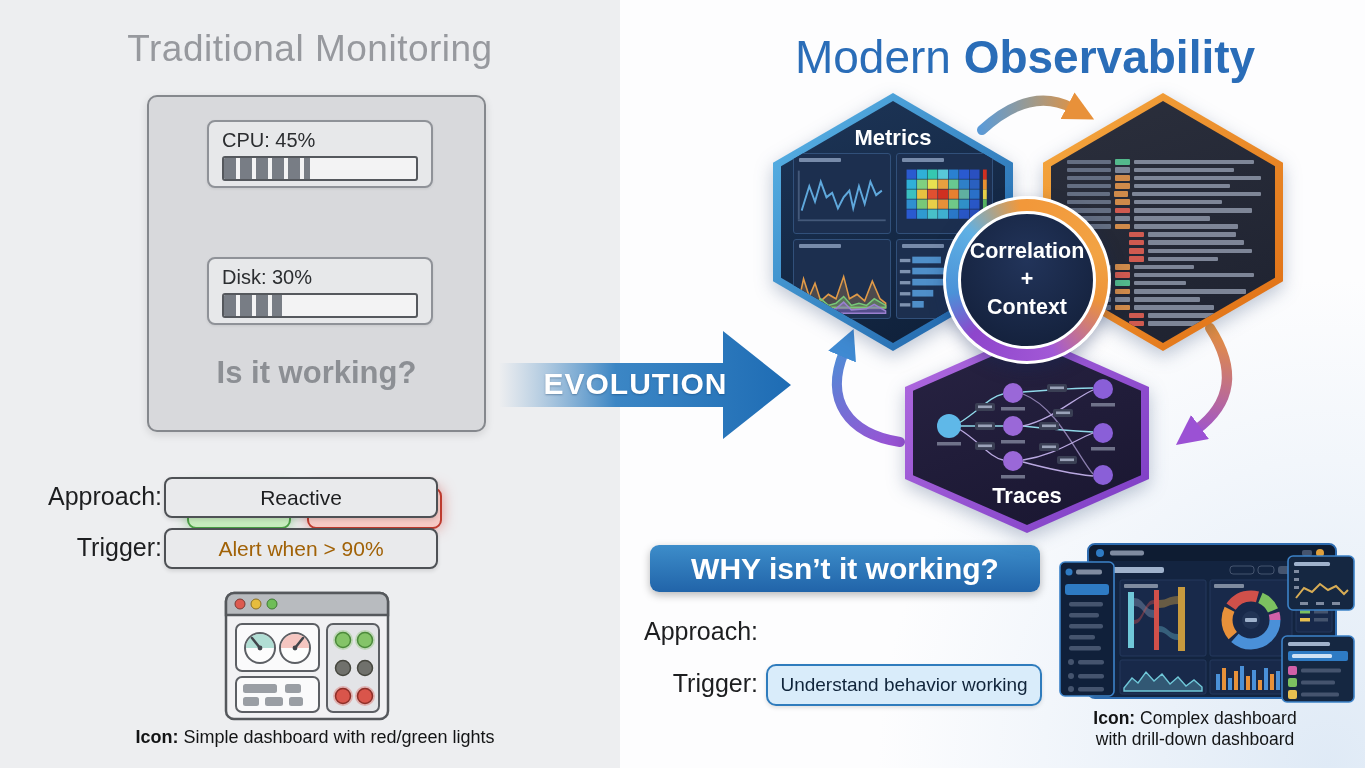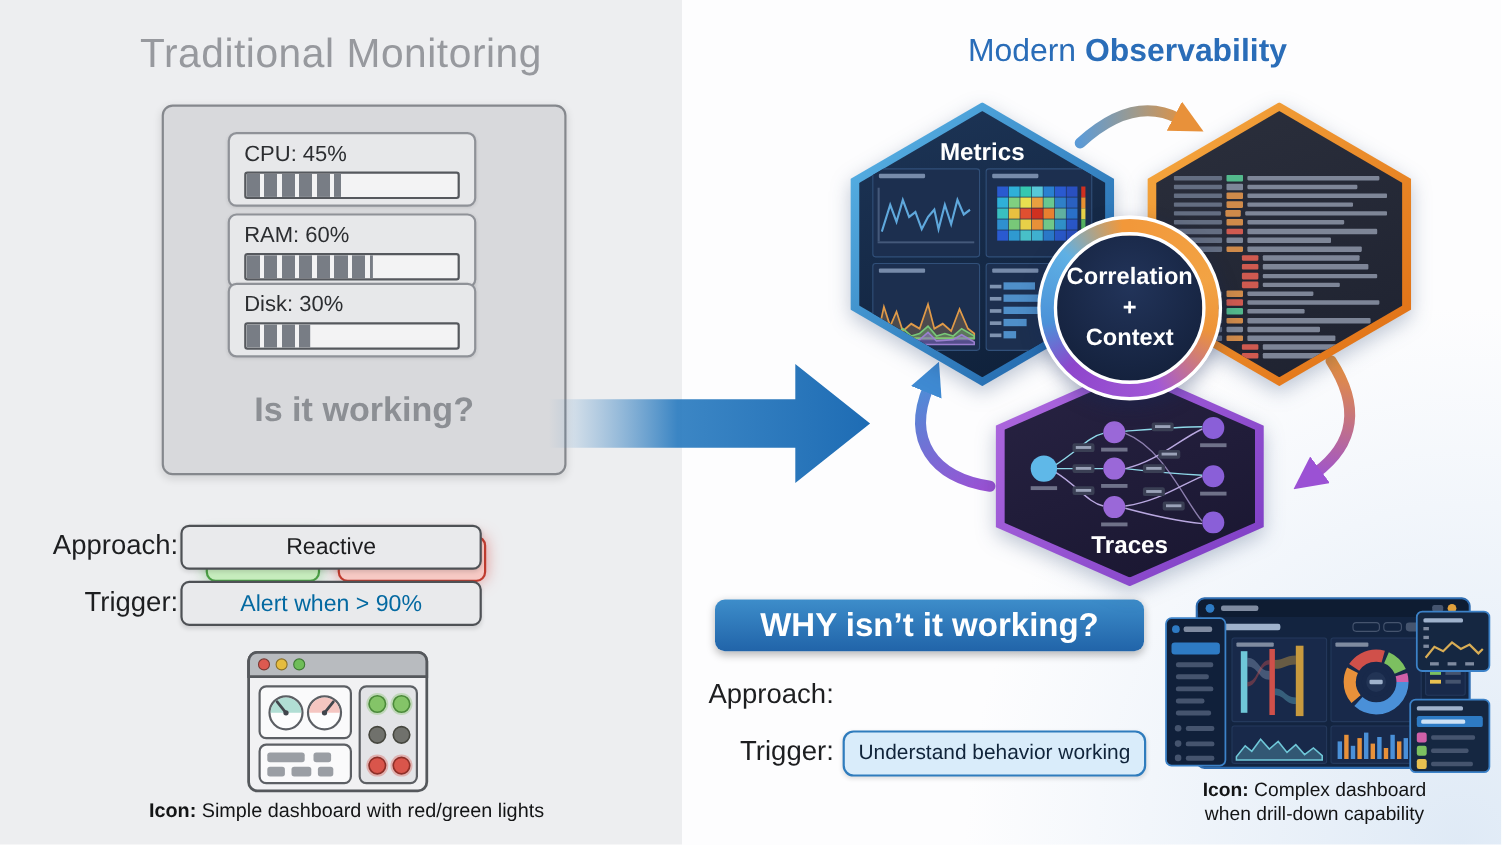--- a/index.html
+++ b/index.html
@@ -8,21 +8,21 @@
   .abs{position:absolute;}
 
   
   #left-bg{left:0;top:0;width:620px;height:768px;background:#edeef0;}
   #right-bg{left:620px;top:0;width:745px;height:768px;
             background:radial-gradient(ellipse at 95% 100%, #dfeaf6 0%, rgba(255,255,255,0) 45%), #fdfdfe;}
 
   #left-title{left:0;top:28px;width:620px;text-align:center;font-size:37px;color:#97999e;letter-spacing:.5px;}
 
   #monitor{left:147px;top:95px;width:335px;height:333px;background:#d8d9dc;
-           border:2px solid #85888d;border-radius:10px;box-shadow:0 3px 8px rgba(0,0,0,.12);padding-left:29px;}
+           border:2px solid #85888d;border-radius:10px;box-shadow:0 3px 8px rgba(0,0,0,.12);}
   .metric-box{position:absolute;left:58px;width:222px;height:64px;background:#e7e8ea;
               border:2px solid #8f9298;border-radius:8px;box-shadow:0 1px 3px rgba(0,0,0,.08);}
   .metric-label{margin:7px 0 4px 13px;font-size:20px;color:#2c2e31;}
   .metric-bar{margin:0 13px;height:21px;border:2px solid #55585d;border-radius:3px;background:#f3f3f4;overflow:hidden;}
   .metric-fill{height:100%;background:repeating-linear-gradient(90deg,#787d85 0 12px,#f3f3f4 12px 16px);}
   #question{position:absolute;left:0;top:258px;width:100%;text-align:center;
             font-size:31px;font-weight:bold;color:#8c8f94;}
   .status-btn{position:absolute;top:390px;height:38px;border-radius:9px;border:2px solid;
               display:flex;align-items:center;justify-content:center;gap:9px;font-size:25px;}
   #btn-up{left:38px;width:100px;background:#c6ecbd;border-color:#4a9e45;
@@ -31,32 +31,32 @@
   #btn-down{left:158px;width:131px;background:#f6c9c4;border-color:#bf3b2e;
             box-shadow:0 0 14px rgba(217,83,79,.6);color:#a8372d;}
   #btn-down .glyph{color:#c92f24;font-weight:bold;}
 
   .field-label{font-size:25px;color:#1d1e20;text-align:right;}
   .field-box{border-radius:8px;display:flex;align-items:center;justify-content:center;
              box-shadow:0 2px 4px rgba(0,0,0,.12);}
   #l-approach-label{left:30px;top:482px;width:132px;}
   #l-approach-box{left:164px;top:477px;width:270px;height:37px;background:#e9eaec;border:2px solid #4e5155;font-size:21px;color:#1d1e20;}
   #l-trigger-label{left:30px;top:533px;width:132px;}
-  #l-trigger-box{left:164px;top:528px;width:270px;height:37px;background:#e9eaec;border:2px solid #4e5155;font-size:21px;color:#0369a1;}
+  #l-trigger-box{left:164px;top:528px;width:270px;height:37px;background:#e9eaec;border:2px solid #4e5155;font-size:21px;color:#a16207;}
 
   #left-caption{left:60px;top:727px;width:510px;text-align:center;font-size:18px;color:#131415;}
   #right-caption{left:1040px;top:708px;width:310px;text-align:center;font-size:17.5px;color:#131415;line-height:1.22;}
   .cap-bold{font-weight:bold;}
 
   
   #evo-label{left:528px;top:367px;width:215px;text-align:center;font-size:30px;font-weight:bold;
              color:#ffffff;letter-spacing:1px;text-shadow:0 1px 2px rgba(0,40,80,.35);}
 
   
-  #right-title{left:700px;top:30px;width:650px;text-align:center;font-size:29px;color:#2a6db8;}
+  #right-title{left:700px;top:30px;width:650px;text-align:center;font-size:46px;color:#2a6db8;}
   #right-title .bold{font-weight:bold;}
 
   .hexwrap{position:absolute;filter:drop-shadow(0 6px 9px rgba(25,55,100,.28));}
   .hex{position:absolute;clip-path:polygon(50% 0%,100% 27%,100% 73%,50% 100%,0% 73%,0% 27%);}
   .hex-border{inset:0;}
   .hex-inner{inset:8px;overflow:hidden;}
   #hex-metrics .hex-border{background:linear-gradient(135deg,#5cb8ea,#1a5ca4);}
   #hex-metrics .hex-inner{background:linear-gradient(160deg,#1d3557,#0e1f38);}
   #hex-logs .hex-border{background:linear-gradient(135deg,#f6ab42,#df6c12);}
   #hex-logs .hex-inner{background:linear-gradient(160deg,#2b2f3c,#1e2230);}
@@ -102,26 +102,20 @@
   <div id="left-bg" class="abs"></div>
   <div id="right-bg" class="abs"></div>
 
   <div id="left-title" class="abs">Traditional Monitoring</div>
 
   <div id="monitor" class="abs">
     <div class="metric-box" style="top:23px;">
       <div class="metric-label">CPU: 45%</div>
       <div class="metric-bar">
         <div class="metric-fill" style="width: 45%;"></div>
-      </div>
-    </div>
-    <div class="metric-box" style="top:97px;">
-      <div class="metric-label">RAM: 60%</div>
-      <div class="metric-bar">
-        <div class="metric-fill" style="width: 60%;"></div>
       </div>
     </div>
     <div class="metric-box" style="top:160px;">
       <div class="metric-label">Disk: 30%</div>
       <div class="metric-bar">
         <div class="metric-fill" style="width: 30%;"></div>
       </div>
     </div>
     <div id="question">Is it working?</div>
     <div id="btn-up" class="status-btn">
@@ -180,20 +174,21 @@
   <svg class="abs" style="left:495px;top:324px;" width="302" height="122">
     <defs>
       <linearGradient id="evog" x1="0" y1="0" x2="1" y2="0">
         <stop offset="0" stop-color="#5a95c8" stop-opacity="0"></stop>
         <stop offset="0.4" stop-color="#2b7cc0" stop-opacity="0.92"></stop>
         <stop offset="1" stop-color="#1e6cb4"></stop>
       </linearGradient>
     </defs>
     <polygon points="4,39 228,39 228,7 296,61 228,115 228,83 4,83" fill="url(#evog)"></polygon>
   </svg>
+  <div id="evo-label" class="abs">EVOLUTION</div>
 
   <div id="right-title" class="abs">
     <span>Modern </span><span class="bold">Observability</span>
   </div>
 
   <svg class="abs" style="left:0;top:0;z-index:1;" width="1365" height="768">
     <defs>
       <linearGradient id="agTop" gradientUnits="userSpaceOnUse" x1="980" y1="110" x2="1082" y2="110">
         <stop offset="0" stop-color="#5b9bd8"></stop>
           <stop offset="0.5" stop-color="#9d9a8e"></stop>
@@ -595,16 +590,16 @@
     <rect x="230" y="126" width="9" height="9" rx="2" fill="#d060a8"></rect>
       <rect x="243" y="128.5" width="40" height="4" rx="1.5" fill="#45546e"></rect>
     <rect x="230" y="138" width="9" height="9" rx="2" fill="#7cc060"></rect>
       <rect x="243" y="140.5" width="34" height="4" rx="1.5" fill="#45546e"></rect>
     <rect x="230" y="150" width="9" height="9" rx="2" fill="#e8c050"></rect>
       <rect x="243" y="152.5" width="38" height="4" rx="1.5" fill="#45546e"></rect>
   </svg>
 
   <div id="right-caption" class="abs">
     <span class="cap-bold">Icon:</span><span> Complex dashboard</span><br>
-    <span>when drill-down capability</span>
+    <span>with drill-down dashboard</span>
   </div>
 
 </div>
 
 </body></html>

